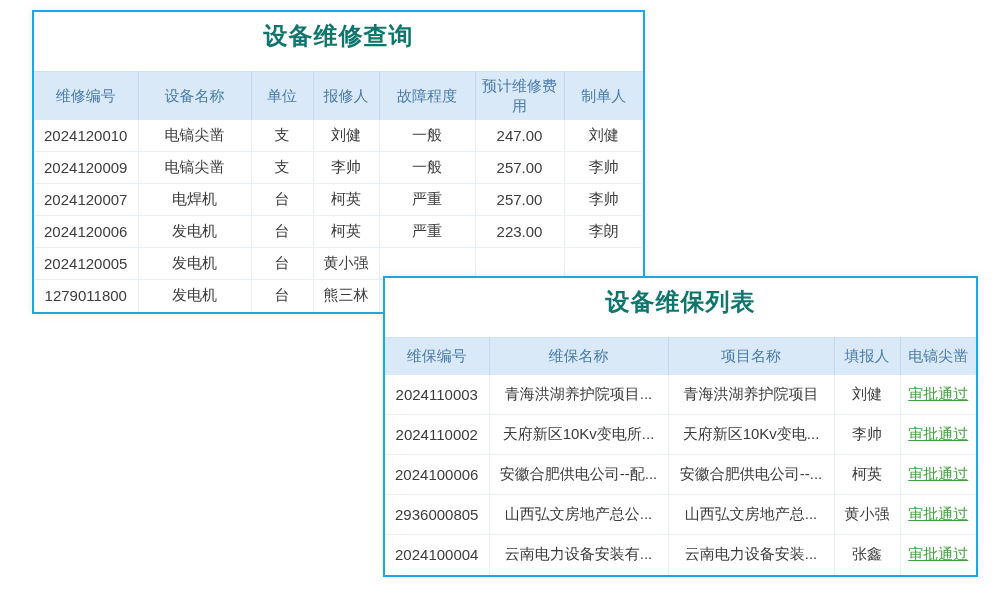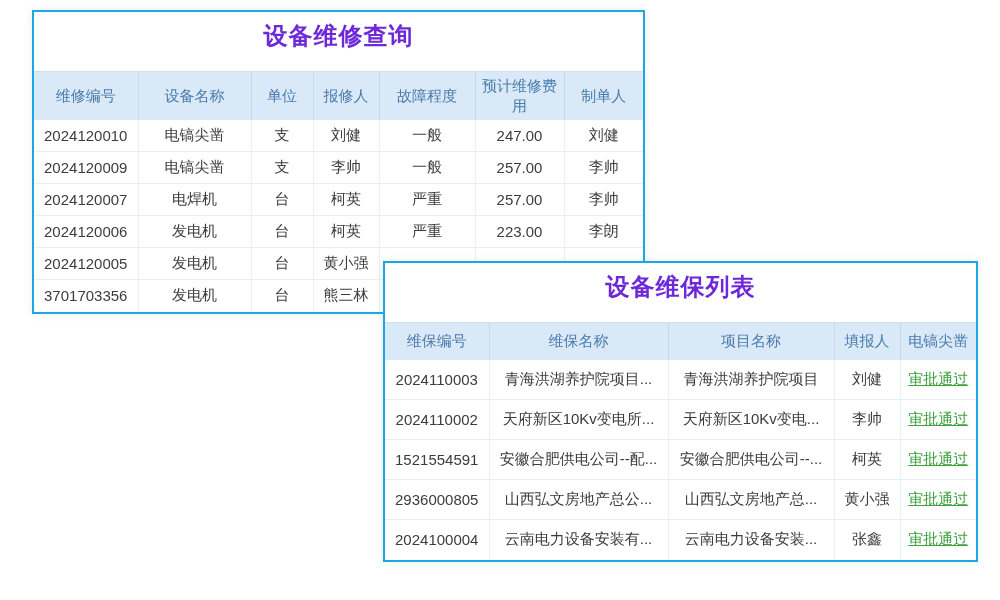--- a/index.html
+++ b/index.html
@@ -23,29 +23,29 @@
     box-shadow: 0 0 8px rgba(120,150,170,0.18);
   }
   .panel-repair {
     left: 32px;
     top: 10px;
     width: 613px;
     z-index: 1;
   }
   .panel-maint {
     left: 383px;
-    top: 261px;
+    top: 276px;
     width: 595px;
     z-index: 2;
   }
   .panel-title {
     text-align: center;
     font-size: 24px;
     font-weight: bold;
-    color: #6d28d9;
+    color: #0f766e;
     height: 48px;
     line-height: 48px;
     background: #ffffff;
     letter-spacing: 1px;
   }
   table.grid {
     width: 100%;
     border-collapse: collapse;
     table-layout: fixed;
     margin-top: 11px;
@@ -160,21 +160,21 @@
           <tr>
             <td class="cell-blue">2024120005</td>
             <td class="cell-blue">发电机</td>
             <td class="cell-dark">台</td>
             <td class="cell-blue">黄小强</td>
             <td class="cell-dark"></td>
             <td class="cell-dark"></td>
             <td class="cell-blue"></td>
           </tr>
           <tr>
-            <td class="cell-blue">3701703356</td>
+            <td class="cell-blue">1279011800</td>
             <td class="cell-blue">发电机</td>
             <td class="cell-dark">台</td>
             <td class="cell-blue">熊三林</td>
             <td class="cell-dark"></td>
             <td class="cell-dark"></td>
             <td class="cell-blue"></td>
           </tr>
         </tbody>
       </table>
   </div>
@@ -207,21 +207,21 @@
             <td><span class="link-green">审批通过</span></td>
           </tr>
           <tr>
             <td class="cell-blue">2024110002</td>
             <td class="cell-blue">天府新区10Kv变电所...</td>
             <td class="cell-blue">天府新区10Kv变电...</td>
             <td class="cell-blue">李帅</td>
             <td><span class="link-green">审批通过</span></td>
           </tr>
           <tr>
-            <td class="cell-blue">1521554591</td>
+            <td class="cell-blue">2024100006</td>
             <td class="cell-blue">安徽合肥供电公司--配...</td>
             <td class="cell-blue">安徽合肥供电公司--...</td>
             <td class="cell-blue">柯英</td>
             <td><span class="link-green">审批通过</span></td>
           </tr>
           <tr>
             <td class="cell-blue">2936000805</td>
             <td class="cell-blue">山西弘文房地产总公...</td>
             <td class="cell-blue">山西弘文房地产总...</td>
             <td class="cell-blue">黄小强</td>

